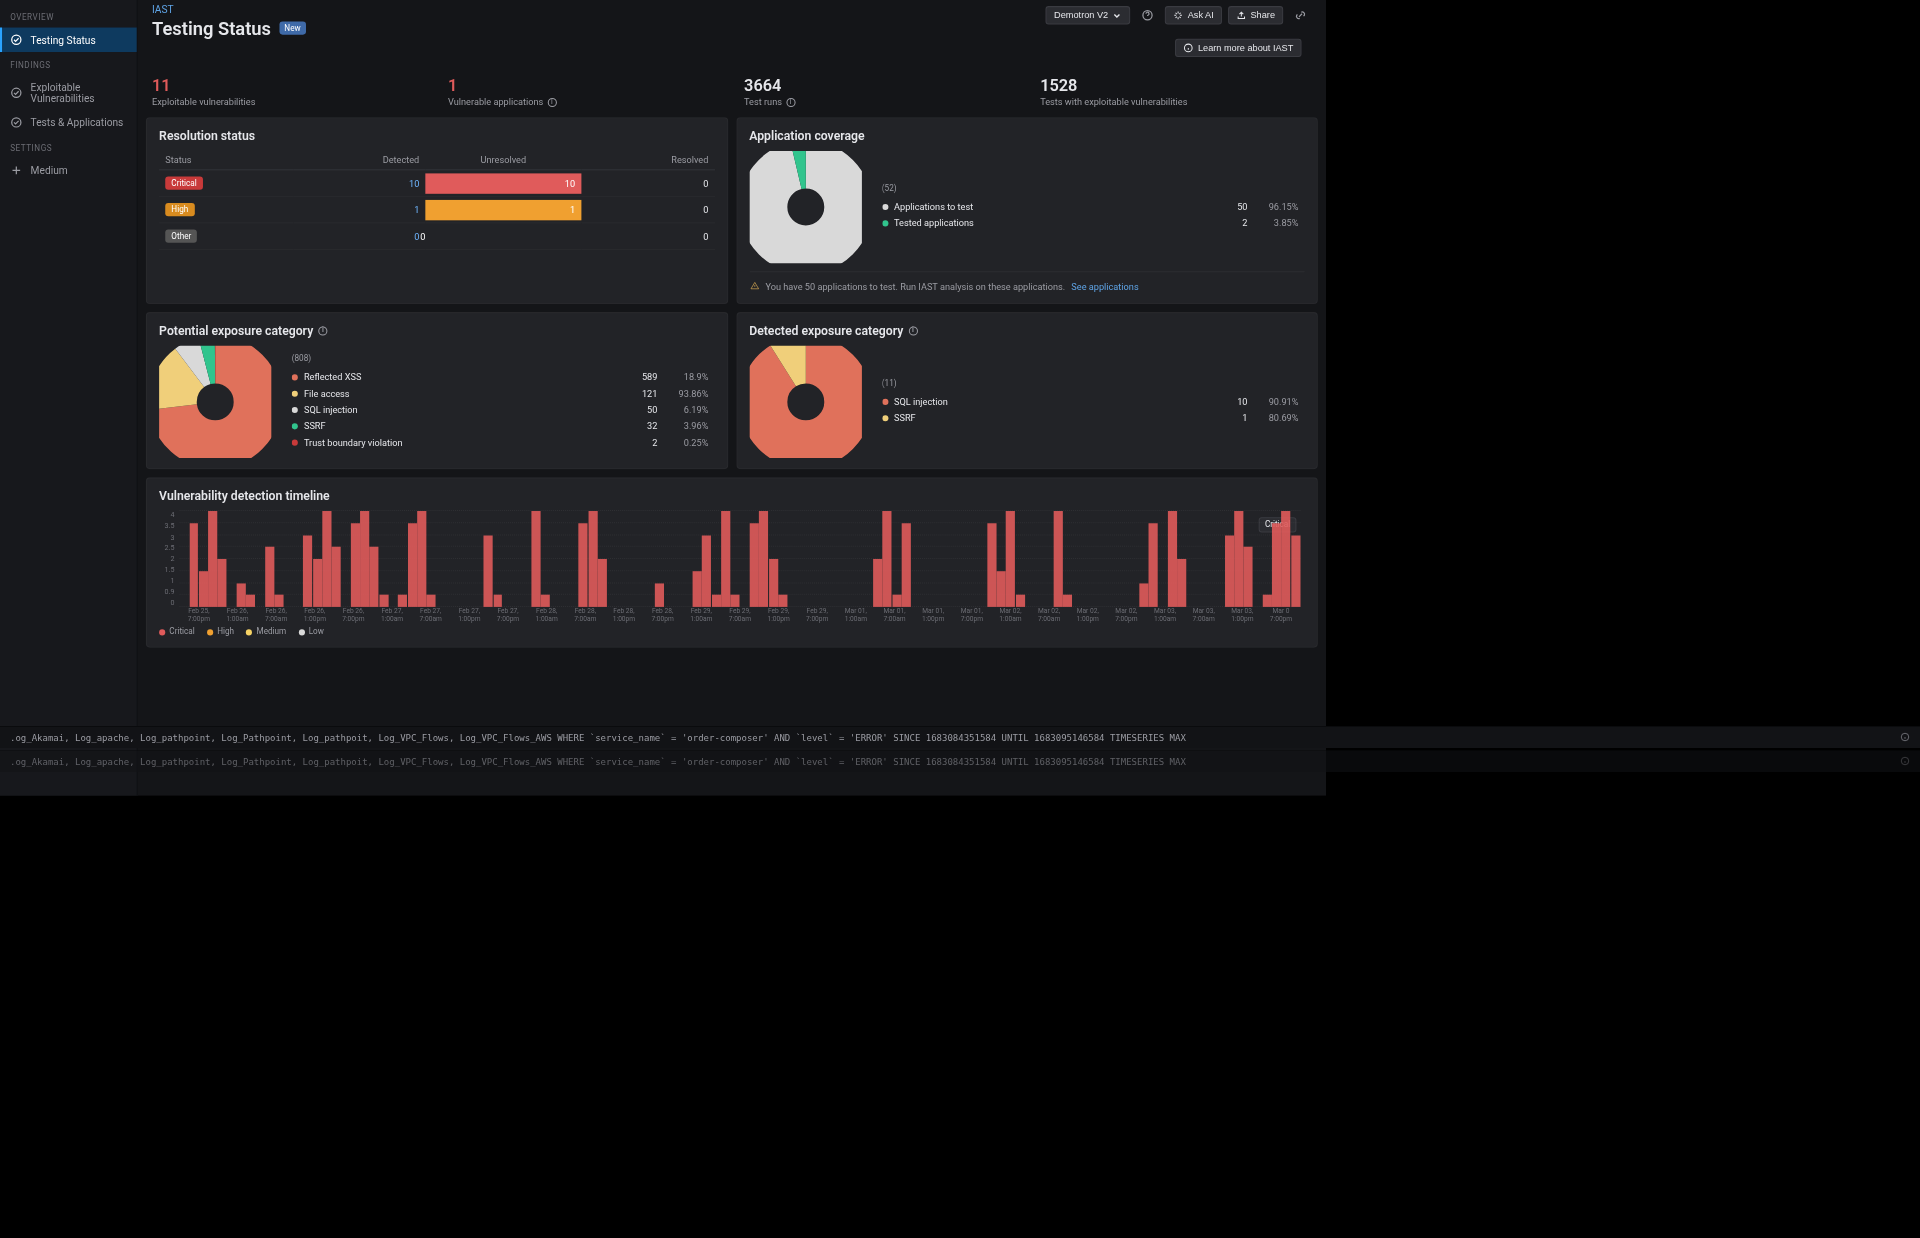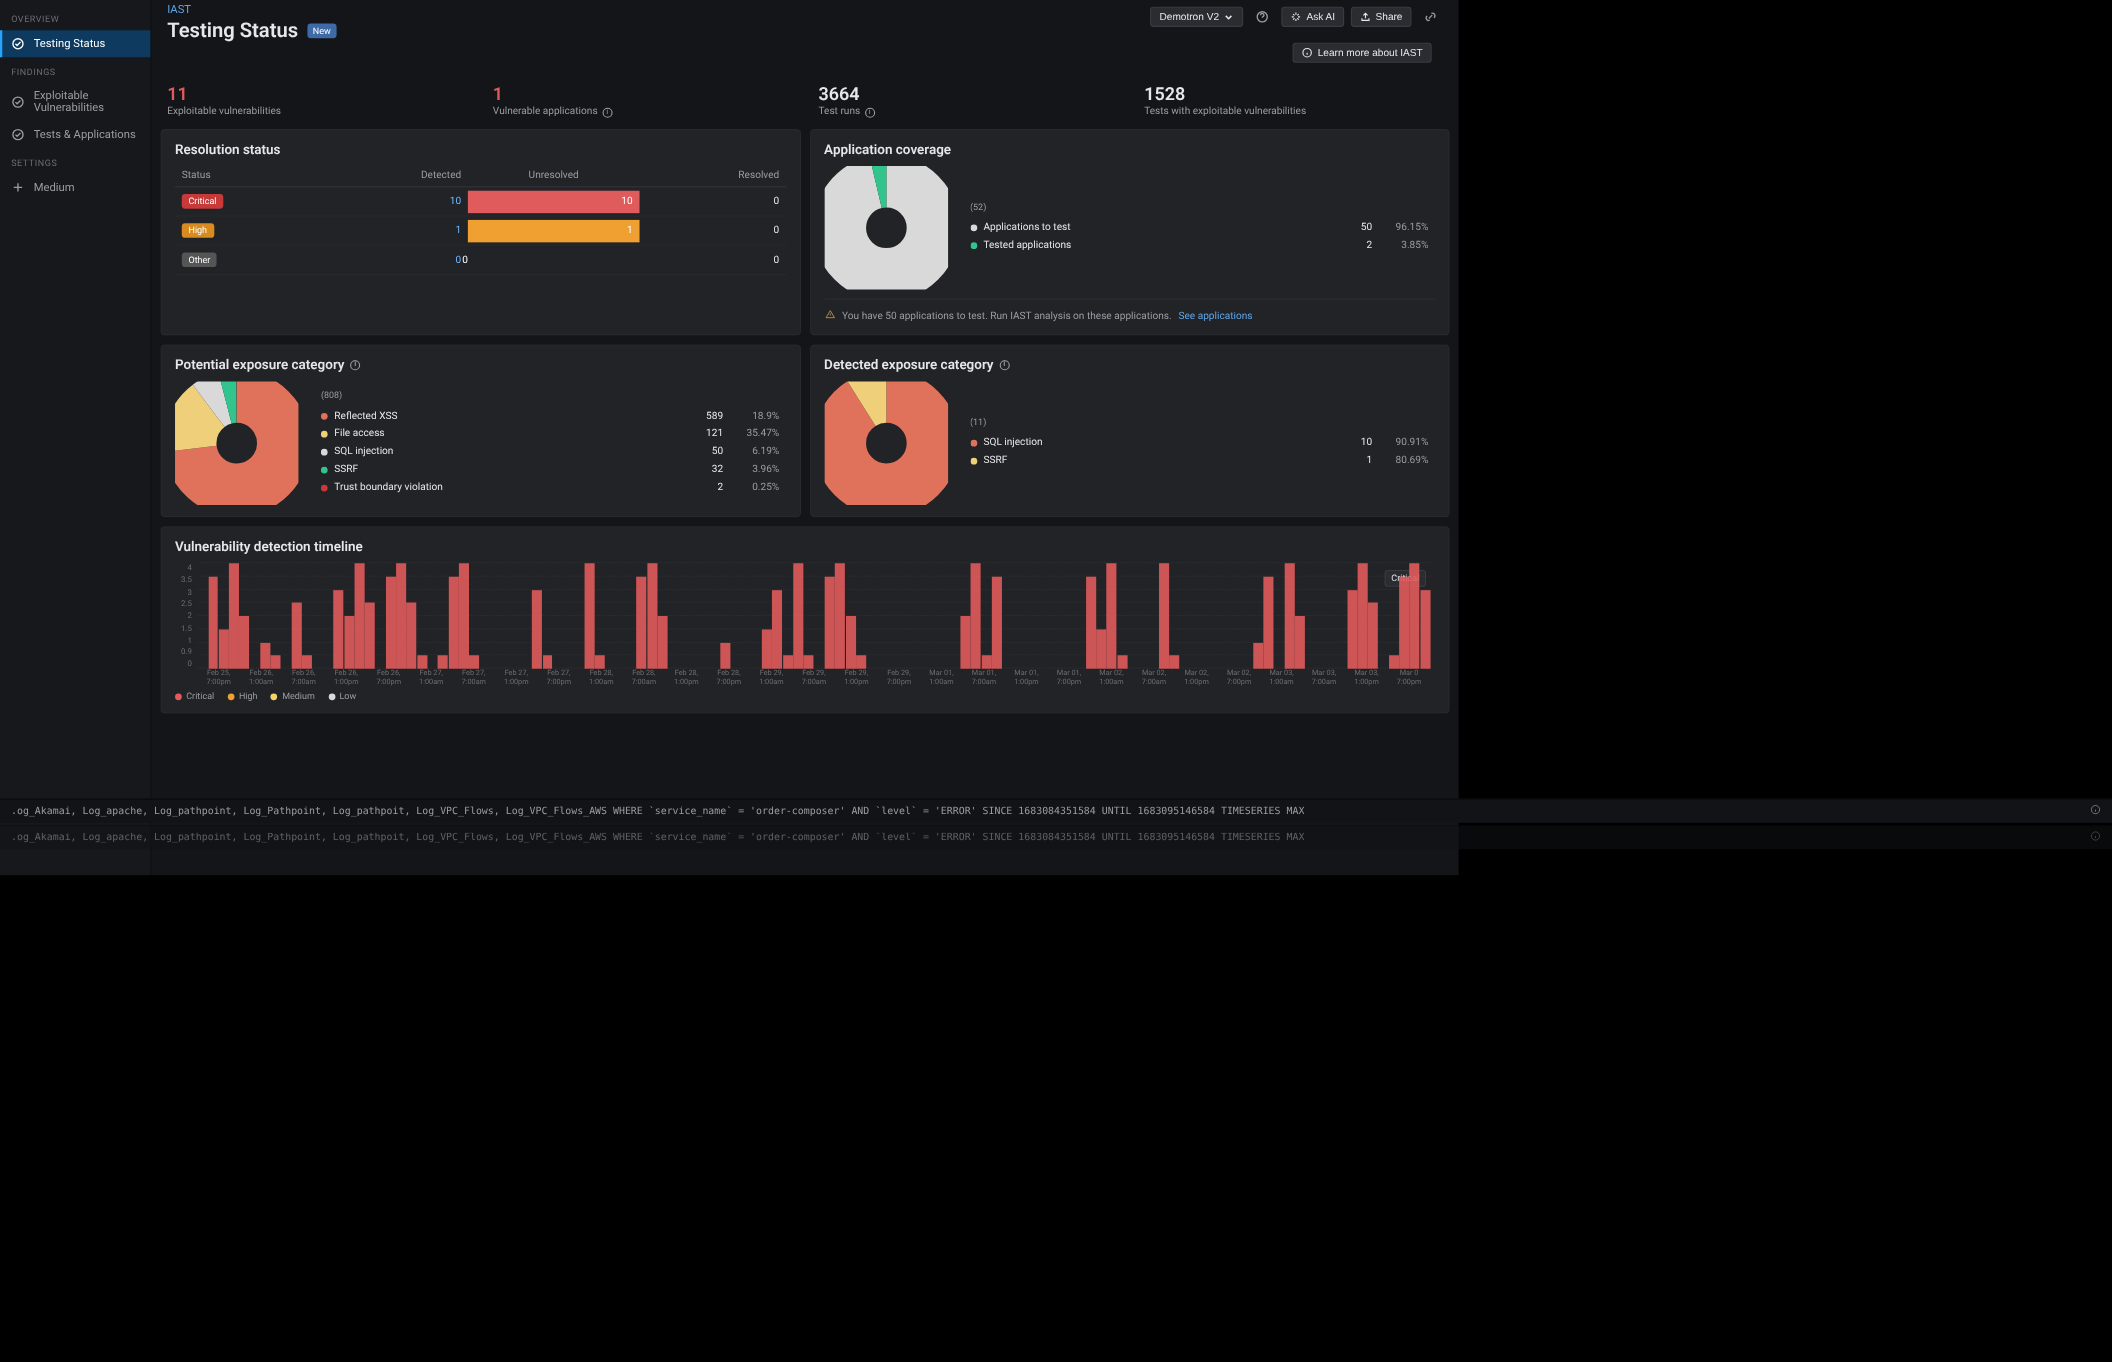--- a/index.html
+++ b/index.html
@@ -386,21 +386,21 @@
                   <div class="legend-row">
                     <span class="dot" style="background:#e0715b"></span>
                     <span class="name">Reflected XSS</span>
                     <span class="n1">589</span>
                     <span class="n2">18.9%</span>
                   </div>
                   <div class="legend-row">
                     <span class="dot" style="background:#f0cf7a"></span>
                     <span class="name">File access</span>
                     <span class="n1">121</span>
-                    <span class="n2">35.47%</span>
+                    <span class="n2">93.86%</span>
                   </div>
                   <div class="legend-row">
                     <span class="dot" style="background:#d9d9d9"></span>
                     <span class="name">SQL injection</span>
                     <span class="n1">50</span>
                     <span class="n2">6.19%</span>
                   </div>
                   <div class="legend-row">
                     <span class="dot" style="background:#31c48d"></span>
                     <span class="name">SSRF</span>

